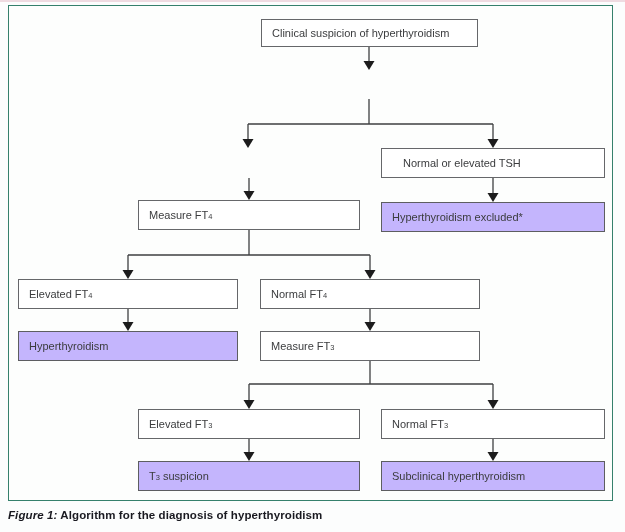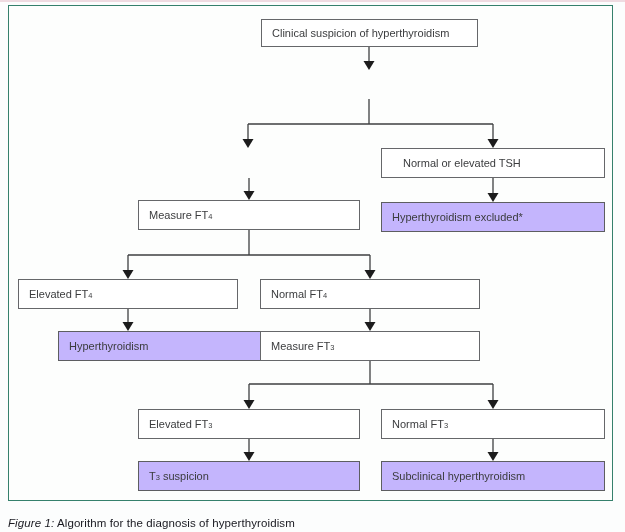--- a/index.html
+++ b/index.html
@@ -60,36 +60,35 @@
   }
   
   #n-clinical-suspicion        { left: 261px; top: 19px;  width: 217px; height: 28px; }
   #n-measure-tsh               { left: 260px; top: 70px;  width: 218px; height: 29px; }
   #n-low-tsh                   { left: 138px; top: 148px; width: 222px; height: 30px; }
   #n-normal-elevated-tsh       { left: 381px; top: 148px; width: 224px; height: 30px; padding-left: 21px; }
   #n-measure-ft4               { left: 138px; top: 200px; width: 222px; height: 30px; }
   #n-hyperthyroidism-excluded  { left: 381px; top: 202px; width: 224px; height: 30px; }
   #n-elevated-ft4              { left: 18px;  top: 279px; width: 220px; height: 30px; }
   #n-normal-ft4                { left: 260px; top: 279px; width: 220px; height: 30px; }
-  #n-hyperthyroidism           { left: 18px;  top: 331px; width: 220px; height: 30px; margin-left: 40px; }
+  #n-hyperthyroidism           { left: 18px;  top: 331px; width: 220px; height: 30px; }
   #n-measure-ft3               { left: 260px; top: 331px; width: 220px; height: 30px; }
   #n-elevated-ft3              { left: 138px; top: 409px; width: 222px; height: 30px; }
   #n-normal-ft3                { left: 381px; top: 409px; width: 224px; height: 30px; }
   #n-t3-toxicosis              { left: 138px; top: 461px; width: 222px; height: 30px; }
   #n-subclinical               { left: 381px; top: 461px; width: 224px; height: 30px; }
 
   .caption {
     position: absolute;
     left: 8px;
     top: 509px;
     font-size: 11.5px;
-    font-weight: normal;
+    font-weight: bold;
     color: #191920;
     letter-spacing: 0.1px;
-    margin-top: 8px;
   }
   .caption .fig-label {
     font-style: italic;
   }
 </style>
 </head>
 <body>
 
 <div class="stage">
 

